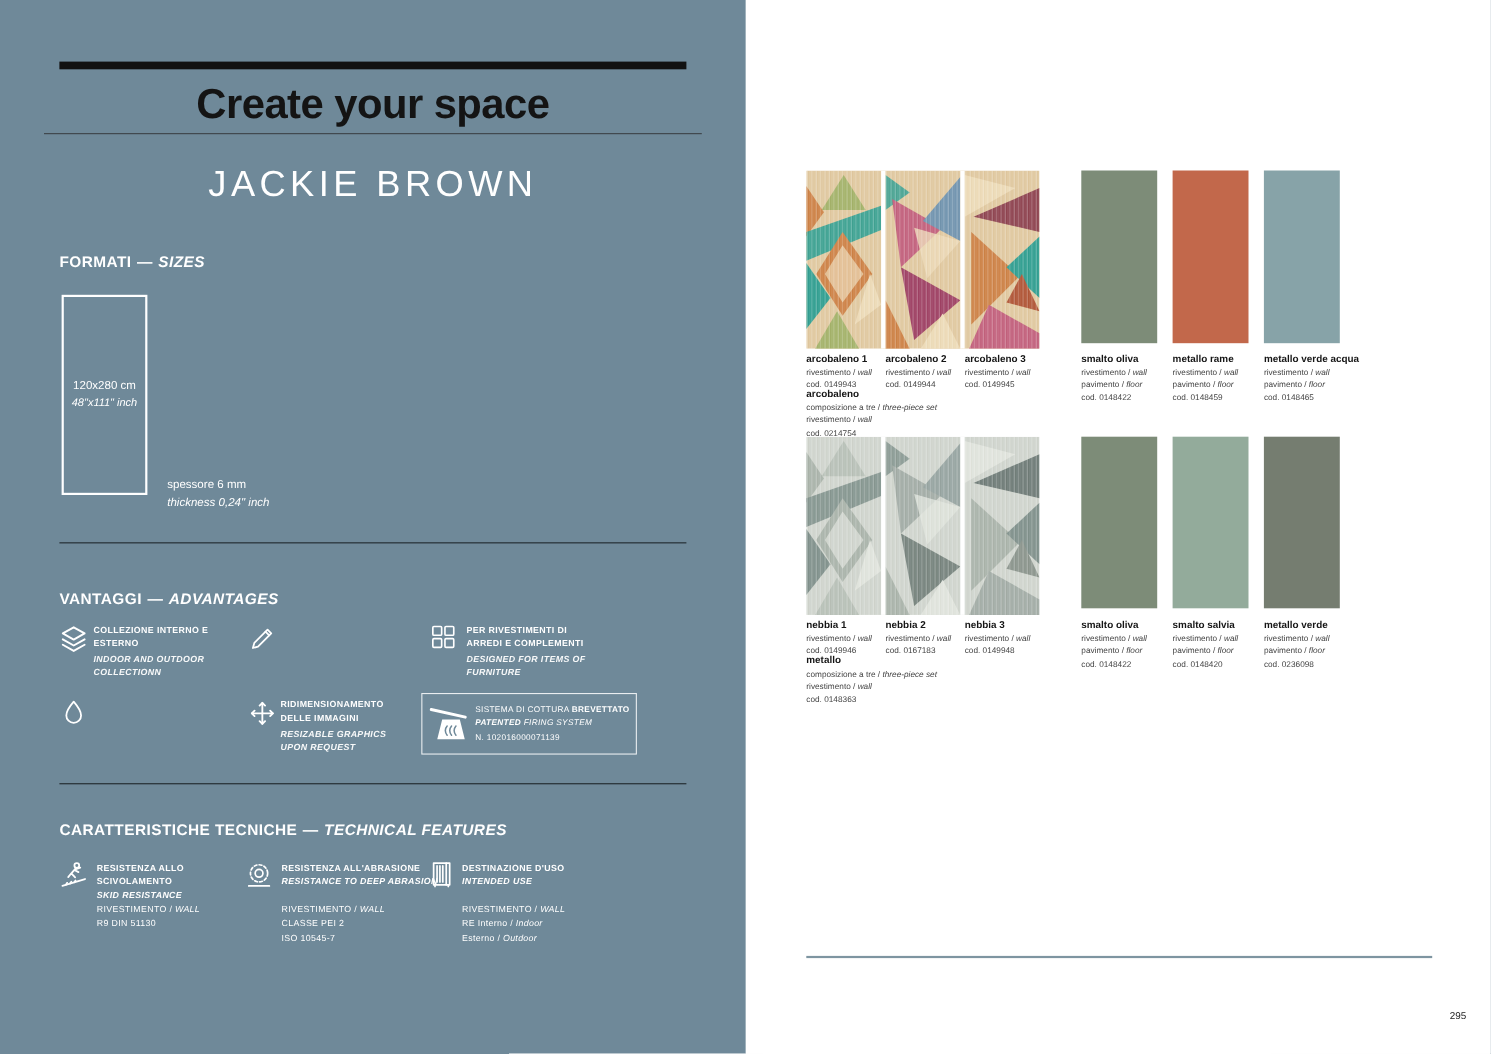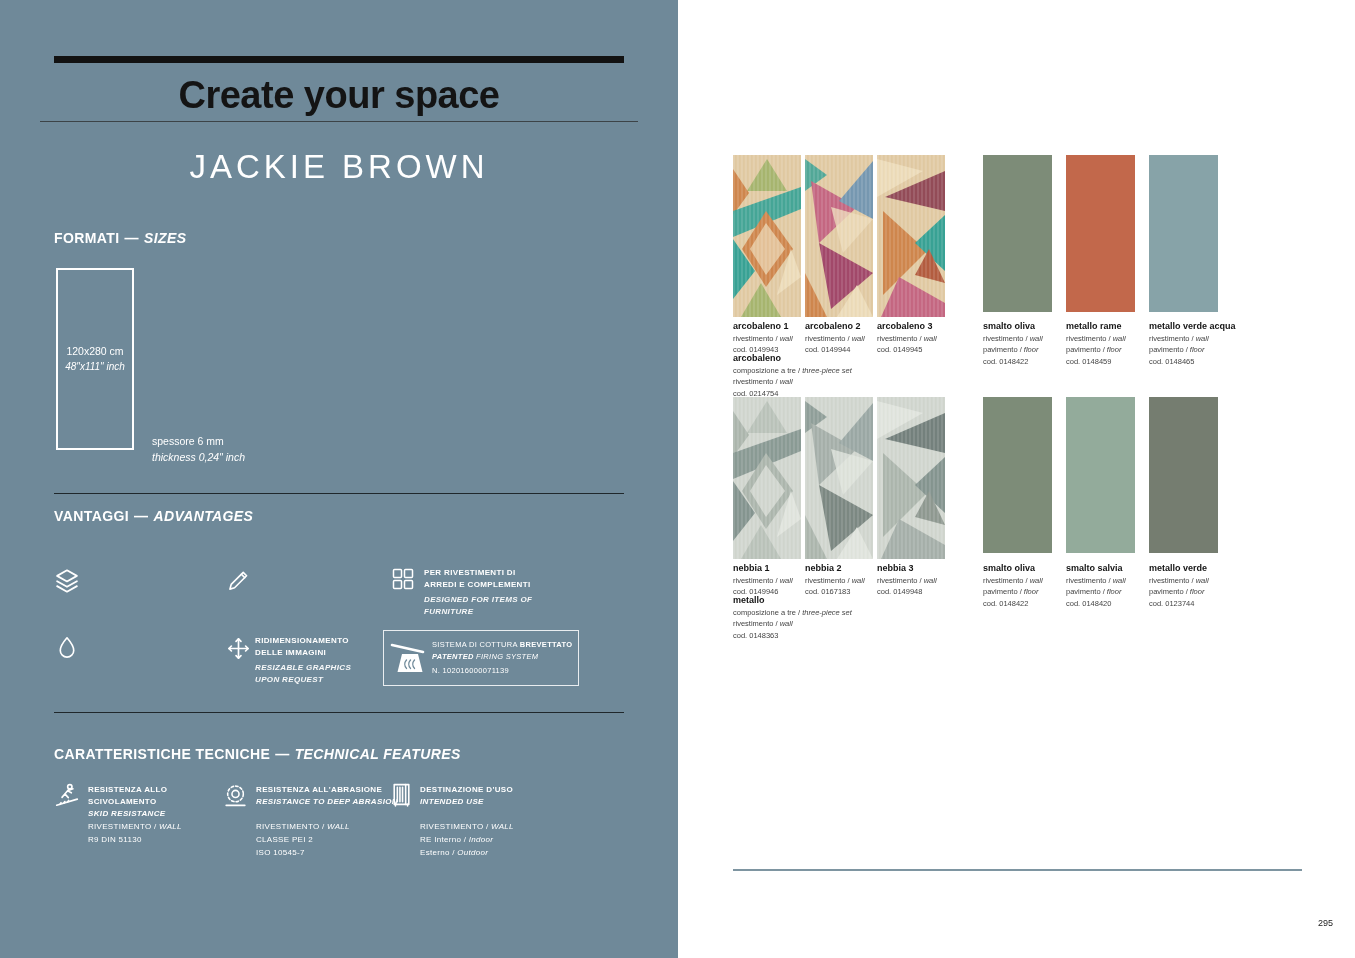--- a/index.html
+++ b/index.html
@@ -104,29 +104,33 @@
     <div class="size-box">
       <div class="size-cm">120x280 cm</div>
       <div class="size-in it">48"x111" inch</div>
     </div>
     <div class="thick">
       <div>spessore 6 mm</div>
       <div class="it">thickness 0,24" inch</div>
     </div>
     <div class="hr" style="top:493px;"></div>
 
-    <h3 class="sec-h" style="top:508px;text-align:right;">
+    <h3 class="sec-h" style="top:536px;text-align:right;">
       <span>VANTAGGI</span><span class="dash">—</span><i>ADVANTAGES</i>
     </h3>
 
     <svg class="ico" style="left:53px;top:567px;" width="28" height="28" viewBox="0 0 24 24">
       <path d="M12 2.8 20.5 7.6 12 12.4 3.5 7.6Z"></path>
         <path d="M3.5 12.2 12 17 20.5 12.2"></path>
         <path d="M3.5 16.4 12 21.2 20.5 16.4"></path>
     </svg>
+    <div class="adv" style="left:85px;top:567px;width:118px;">
+      <div class="adv-t">COLLEZIONE INTERNO E ESTERNO</div>
+      <div class="adv-s">INDOOR AND OUTDOOR COLLECTIONN</div>
+    </div>
 
     <svg class="ico" style="left:226px;top:567px;" width="26" height="26" viewBox="0 0 24 24">
       <path d="M3.6 20.4l1.2-4.3L15.9 5l3.1 3.1L7.9 19.2l-4.3 1.2Z"></path>
         <path d="M14.2 6.7l3.1 3.1"></path>
     </svg>
 
     <svg class="ico" style="left:391px;top:567px;" width="24" height="24" viewBox="0 0 24 24">
       <rect x="2.5" y="2.5" width="8" height="8" rx="1"></rect>
         <rect x="13.5" y="2.5" width="8" height="8" rx="1"></rect>
       <rect x="2.5" y="13.5" width="8" height="8" rx="1"></rect>
@@ -302,19 +306,19 @@
     <div class="plabel" style="left:388px;top:563px;">
       <div class="lbl-name">smalto salvia</div>
       <div class="lbl-line">rivestimento / <i>wall</i></div>
       <div class="lbl-line">pavimento / <i>floor</i></div>
       <div class="lbl-line">cod. 0148420</div>
     </div>
     <div class="plabel" style="left:471px;top:563px;">
       <div class="lbl-name">metallo verde</div>
       <div class="lbl-line">rivestimento / <i>wall</i></div>
       <div class="lbl-line">pavimento / <i>floor</i></div>
-      <div class="lbl-line">cod. 0123744</div>
+      <div class="lbl-line">cod. 0236098</div>
     </div>
 
     <div class="foot-rule" style="background-color: rgb(126, 149, 161);"></div>
     <div class="page-num">295</div>
   </section>
 </div>
 
 </body></html>

